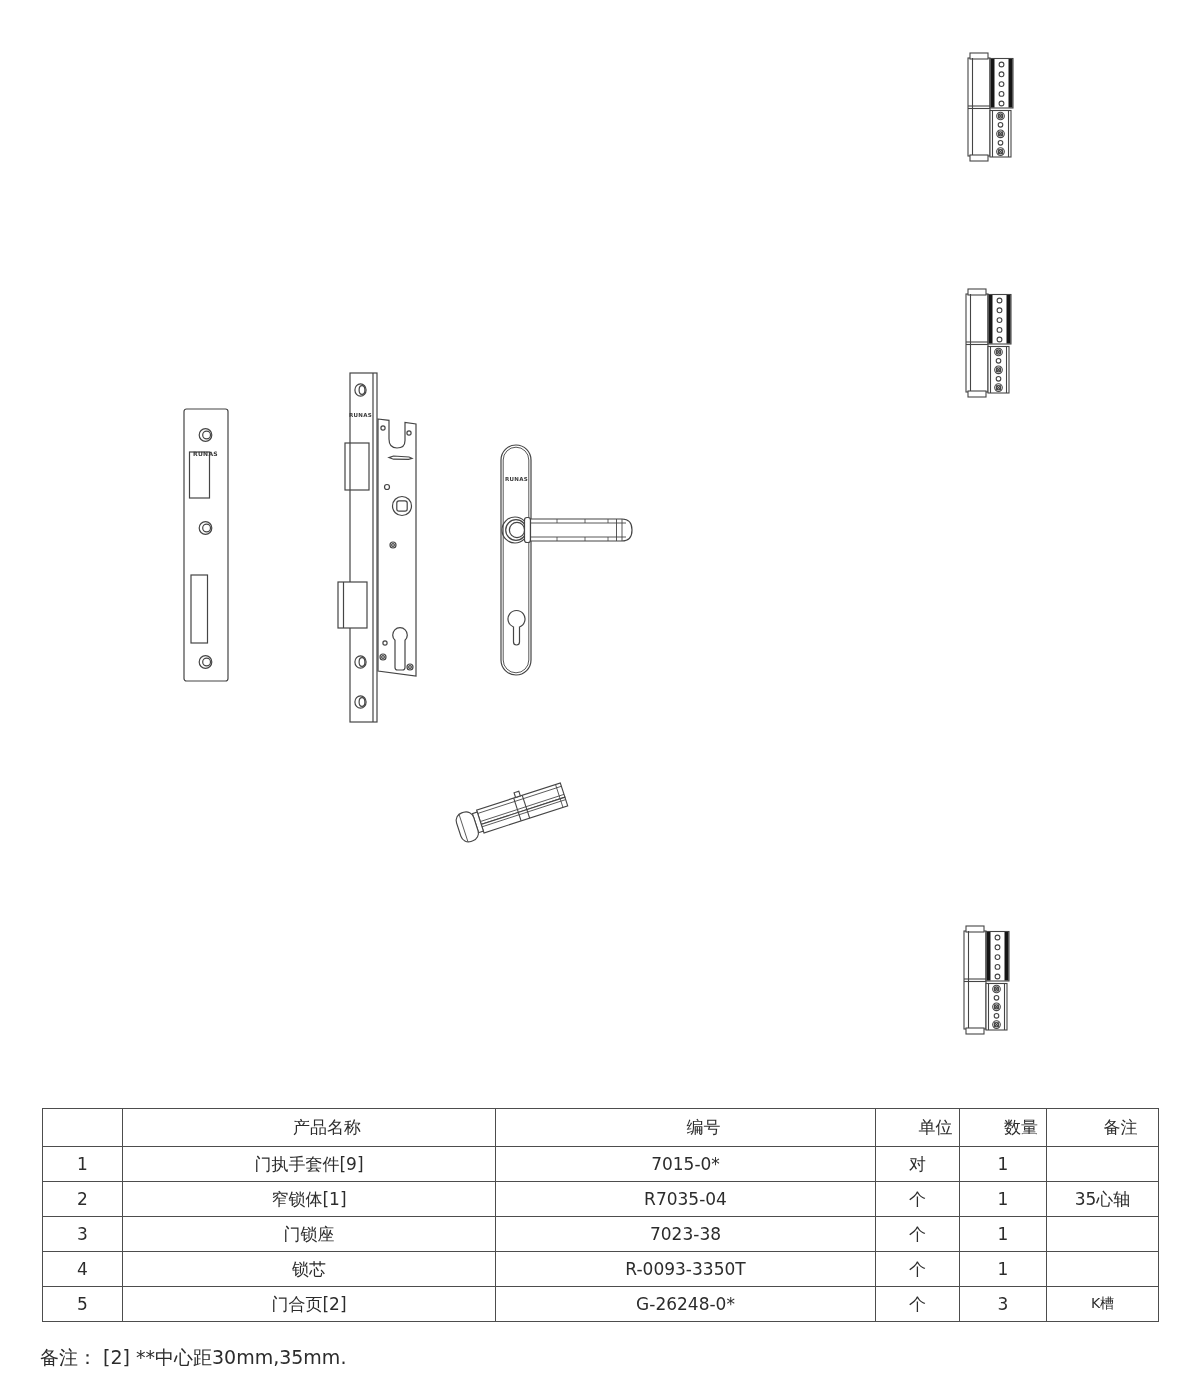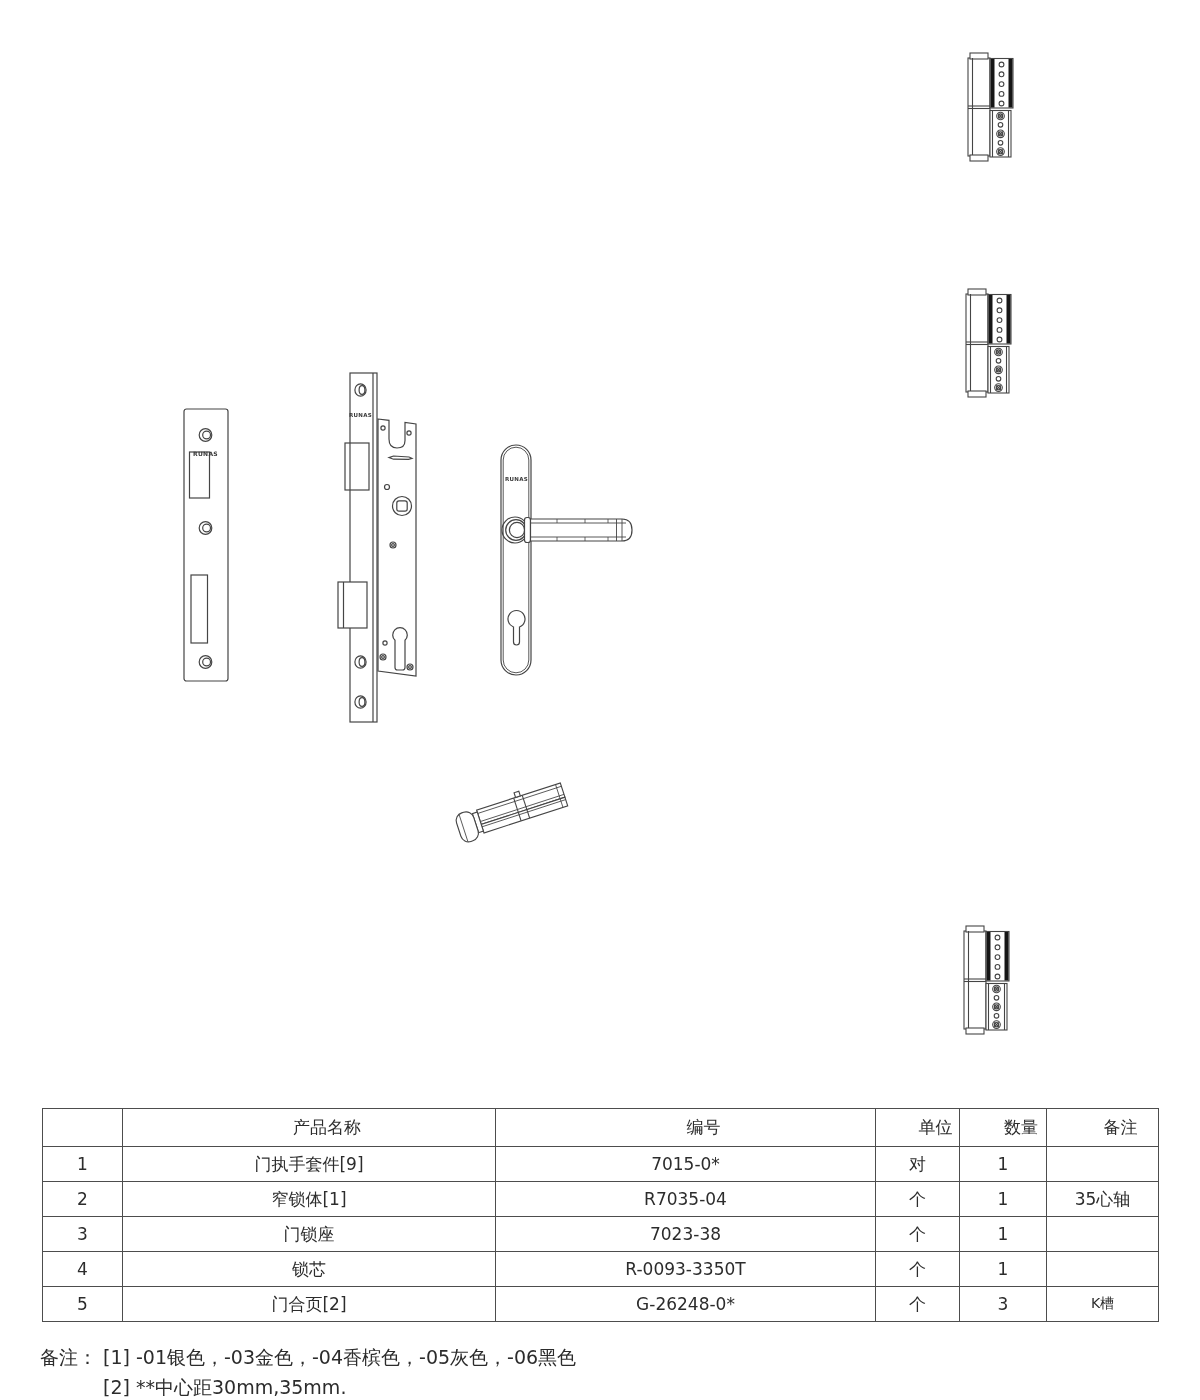--- a/index.html
+++ b/index.html
@@ -248,16 +248,15 @@
       <td>个</td>
       <td>3</td>
       <td class="note-small">K槽</td>
     </tr>
   </tbody>
 </table>
 
 <div class="footnotes">
   <div class="label">备注：</div>
   <div class="lines">
-    <div>[1] -01银色，-03金色，-04香槟色，-05灰色，-06黑色</div>
     <div>[2] **中心距30mm,35mm.</div>
   </div>
 </div>
 
 </body></html>

